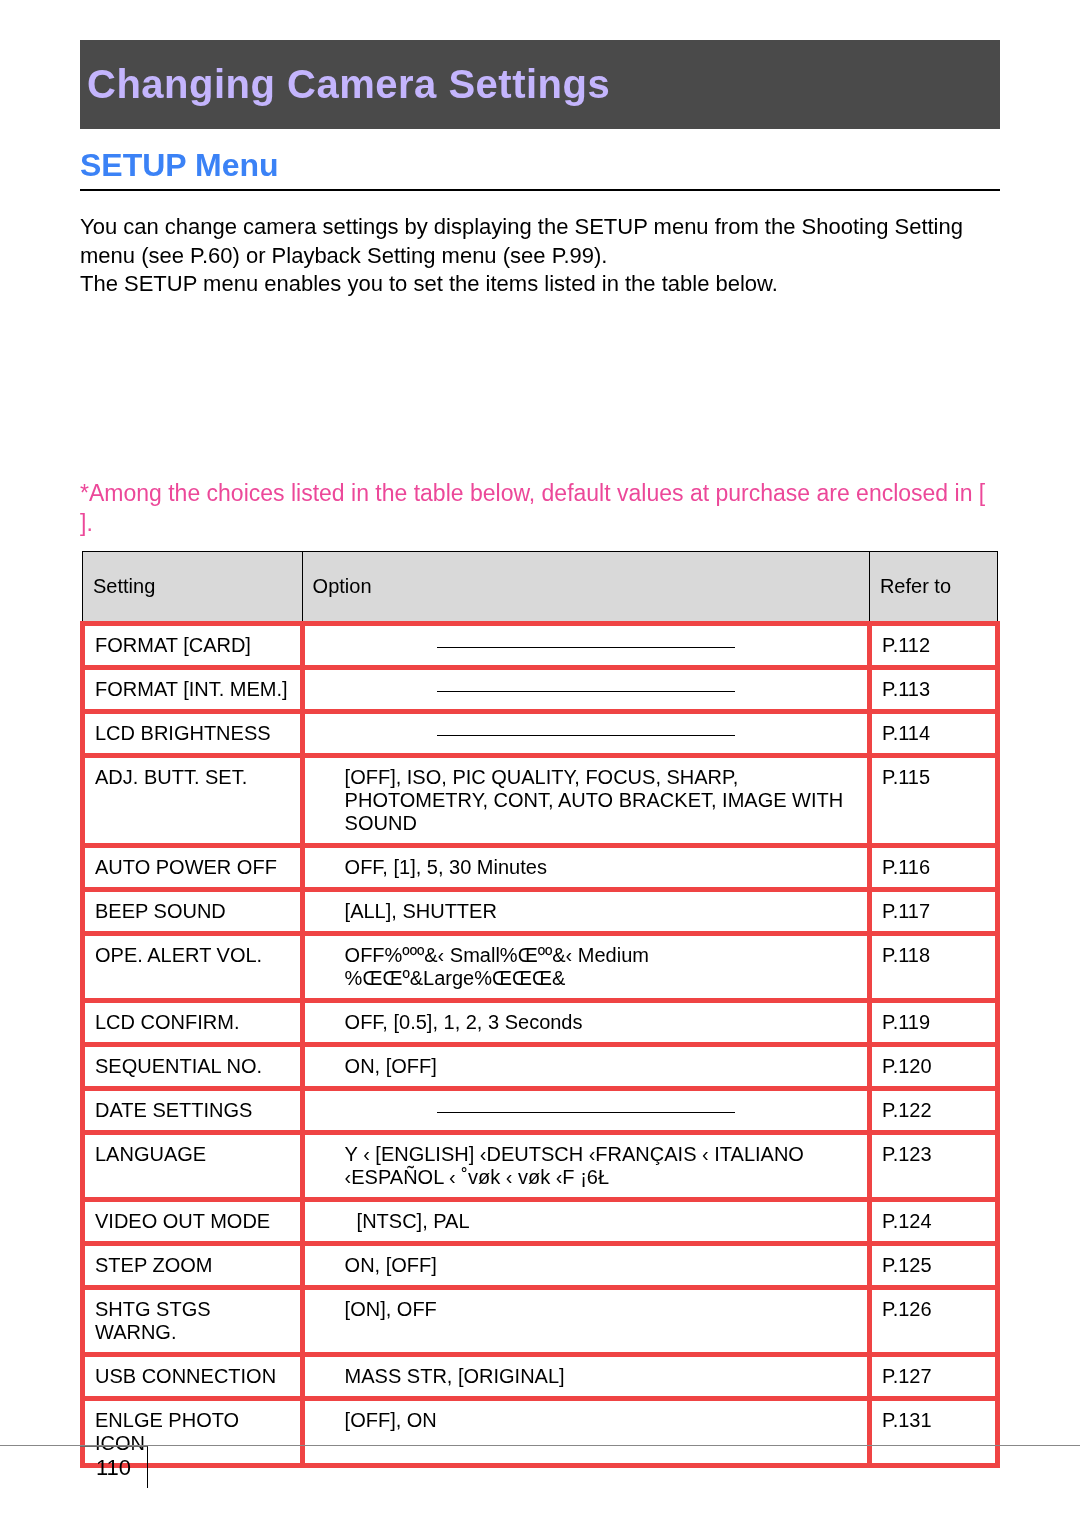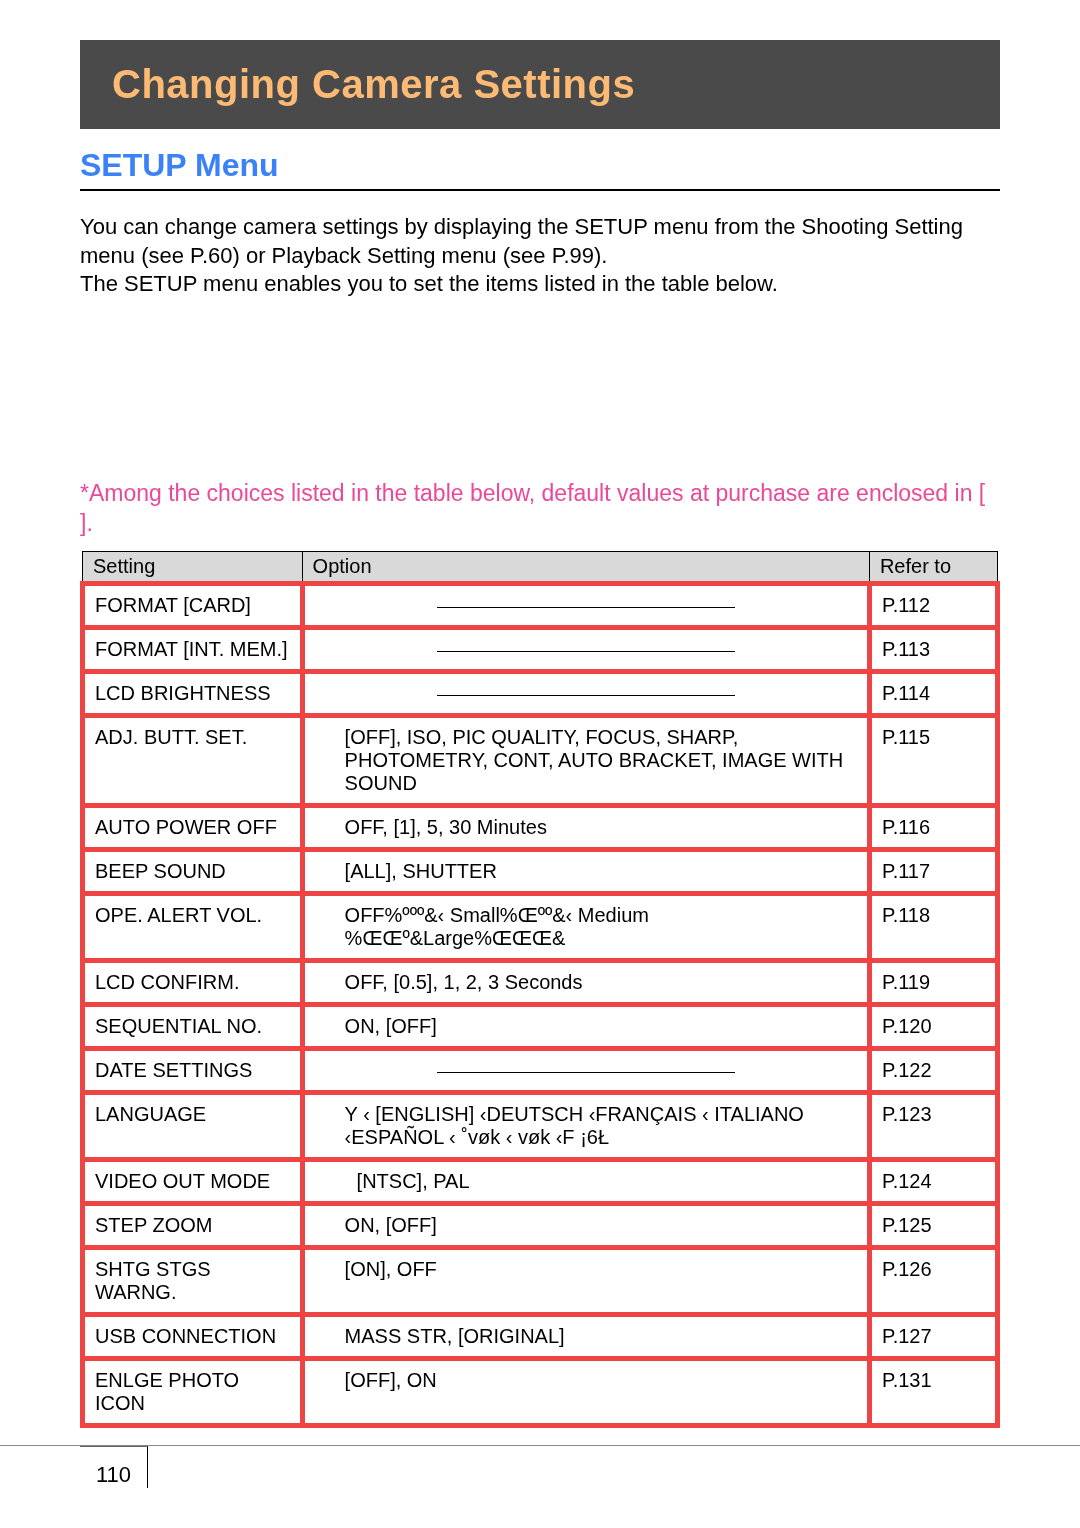--- a/index.html
+++ b/index.html
@@ -10,24 +10,24 @@
   body {
     font-family: Arial, Helvetica, sans-serif;
     background: #fff;
     width: 1080px;
     height: 1528px;
     position: relative;
     padding: 40px 80px;
   }
   .header-bar {
     background: #4a4a4a;
-    color: #fdba74;
+    color: #c4b5fd;
     font-weight: 900;
     font-size: 40px;
-    padding: 22px 32px;
+    padding: 22px 7px;
     margin-bottom: 18px;
     letter-spacing: 0.5px;
   }
   .subtitle {
     font-weight: 900;
     font-size: 32px;
     color: #3b82f6;
     border-bottom: 2px solid #000;
     padding-bottom: 5px;
     margin-bottom: 22px;
@@ -46,21 +46,21 @@
   }
   table {
     width: 100%;
     border-collapse: collapse;
     font-size: 20px;
   }
   th {
     background: #d9d9d9;
     text-align: left;
     font-weight: normal;
-    padding: 3px 10px;
+    padding: 23px 10px;
     border: 1px solid #000;
   }
   td {
     border: 5px solid #ef4444;
     padding: 8px 10px;
     vertical-align: top;
   }
   td.setting-cell { width: 24%; }
   td.option-cell { width: 62%; }
   td.refer-cell { width: 14%; }
@@ -73,21 +73,21 @@
   }
   .page-number-box {
     position: absolute;
     bottom: 40px;
     left: 80px;
     border-right: 1px solid #000;
     border-top: 1px solid #666;
     width: 68px;
     height: 42px;
     display: flex;
-    align-items: flex-end;
+    align-items: center;
     justify-content: center;
     font-size: 22px;
   }
   .footer-line {
     position: absolute;
     bottom: 82px;
     left: 0;
     width: 100%;
     border-top: 1px solid #888;
   }

